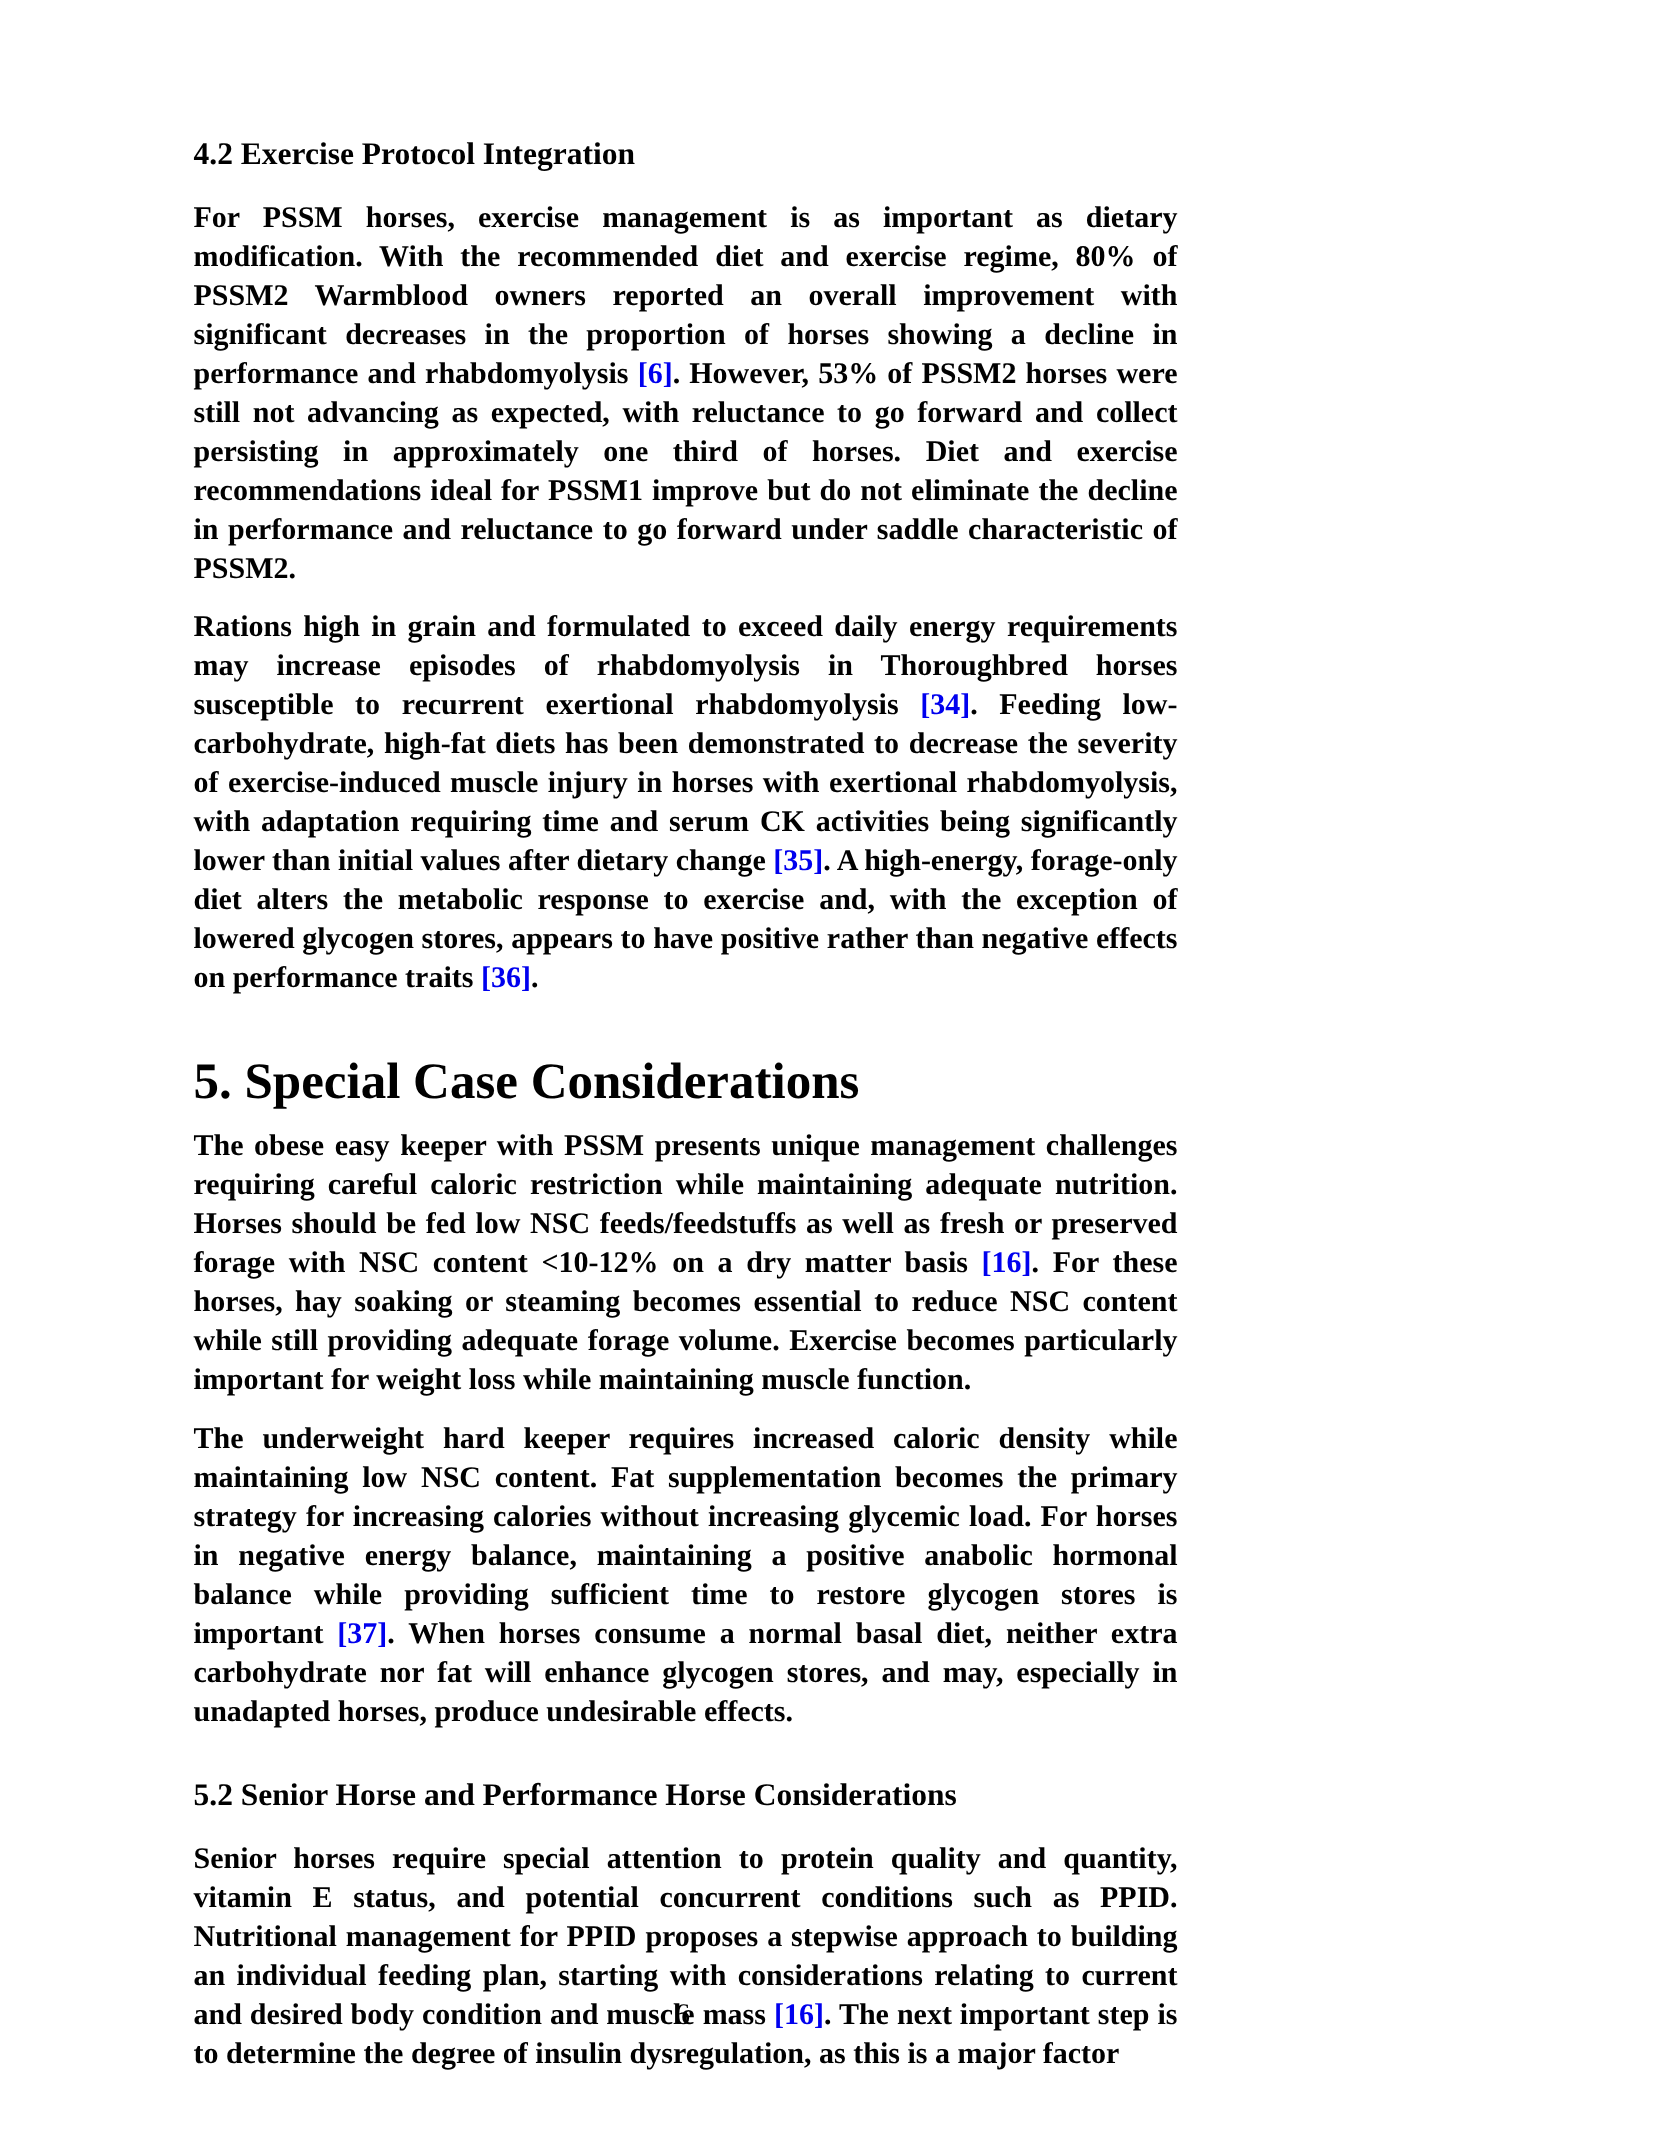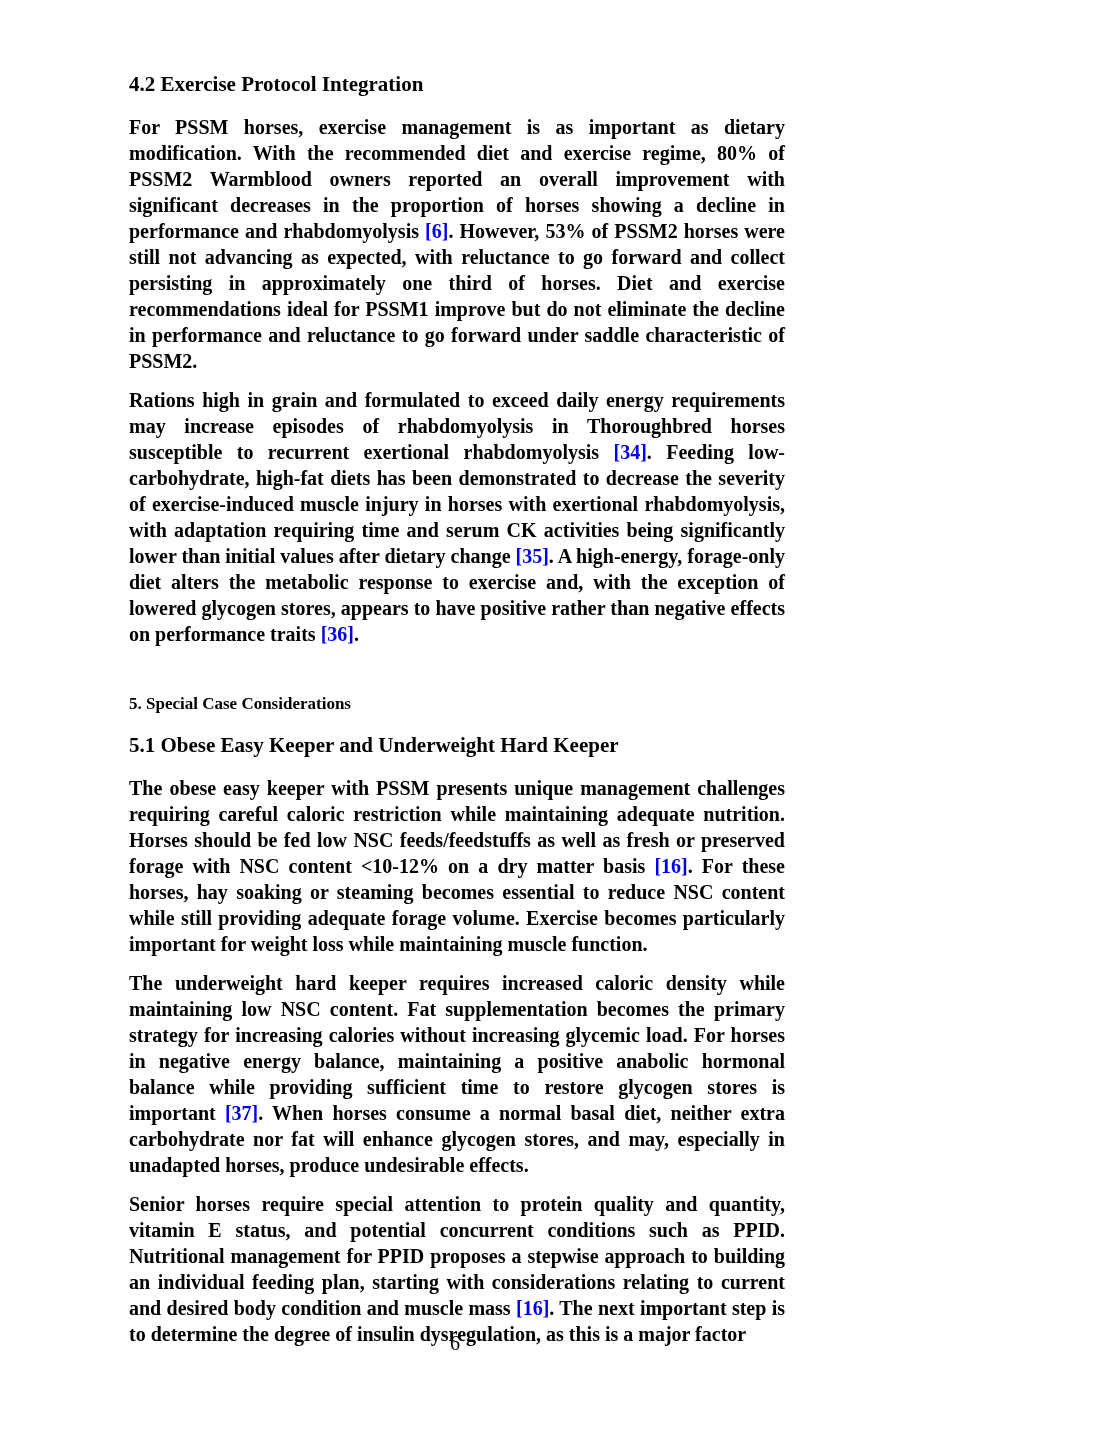--- a/index.html
+++ b/index.html
@@ -11,41 +11,41 @@
   html, body { background: var(--page-bg); }
   .page {
     position: relative;
     width: 910px;
     height: 1430px;
     background: var(--page-bg);
     color: var(--text-color);
     font-family: "Liberation Serif", "DejaVu Serif", serif;
     font-size: 20px;
     line-height: 26px;
-    padding: 72px 125px 0 129px;
+    padding: 90px 125px 0 129px;
     overflow: hidden;
   }
   p.para {
     text-align: justify;
     margin: 0 0 13px 0;
     hyphens: auto;
     -webkit-hyphens: auto;
     text-justify: inter-word;
     font-weight: bold;
   }
   h3.subsection {
     font-size: 21px;
     line-height: 25px;
     font-weight: bold;
     margin: 14px 0 17px 0;
   }
   h3.subsection.first { margin-top: 0; }
   h3.subsection.spaced { margin-top: 30px; }
   h2.section {
-    font-size: 17px;
+    font-size: 34px;
     line-height: 30px;
     font-weight: bold;
     margin: 42px 0 14px 0;
   }
   .cite {
     color: var(--cite-color);
     text-decoration: none;
     cursor: pointer;
   }
   .page-footer {
@@ -64,24 +64,24 @@
 <div class="page">
 
   <h3 class="subsection first">4.2 Exercise Protocol Integration</h3>
 
   <p class="para">For PSSM horses, exercise management is as important as dietary modification. With the recommended diet and exercise regime, 80% of PSSM2 Warmblood owners reported an overall improvement with significant decreases in the proportion of horses showing a decline in performance and rhabdomyolysis <a class="cite">[6]</a>. However, 53% of PSSM2 horses were still not advancing as expected, with reluctance to go forward and collect persisting in approximately one third of horses. Diet and exercise recommendations ideal for PSSM1 improve but do not eliminate the decline in performance and reluctance to go forward under saddle characteristic of PSSM2.</p>
 
   <p class="para">Rations high in grain and formulated to exceed daily energy requirements may increase episodes of rhabdomyolysis in Thoroughbred horses susceptible to recurrent exertional rhabdomyolysis <a class="cite">[34]</a>. Feeding low-carbohydrate, high-fat diets has been demonstrated to decrease the severity of exercise-induced muscle injury in horses with exertional rhabdomyolysis, with adaptation requiring time and serum CK activities being significantly lower than initial values after dietary change <a class="cite">[35]</a>. A high-energy, forage-only diet alters the metabolic response to exercise and, with the exception of lowered glycogen stores, appears to have positive rather than negative effects on performance traits <a class="cite">[36]</a>.</p>
 
   <h2 class="section">5. Special Case Considerations</h2>
 
-  <h3 class="subsection">5.1 Obese Easy Keeper and Underweight Hard Keeper</h3>
 
   <p class="para">The obese easy keeper with PSSM presents unique management challenges requiring careful caloric restriction while maintaining adequate nutrition. Horses should be fed low NSC feeds/feedstuffs as well as fresh or preserved forage with NSC content &lt;10-12% on a dry matter basis <a class="cite">[16]</a>. For these horses, hay soaking or steaming becomes essential to reduce NSC content while still providing adequate forage volume. Exercise becomes particularly important for weight loss while maintaining muscle function.</p>
 
   <p class="para">The underweight hard keeper requires increased caloric density while maintaining low NSC content. Fat supplementation becomes the primary strategy for increasing calories without increasing glycemic load. For horses in negative energy balance, maintaining a positive anabolic hormonal balance while providing sufficient time to restore glycogen stores is important <a class="cite">[37]</a>. When horses consume a normal basal diet, neither extra carbohydrate nor fat will enhance glycogen stores, and may, especially in unadapted horses, produce undesirable effects.</p>
 
+  <h3 class="subsection spaced">5.2 Senior Horse and Performance Horse Considerations</h3>
 
   <p class="para">Senior horses require special attention to protein quality and quantity, vitamin E status, and potential concurrent conditions such as PPID. Nutritional management for PPID proposes a stepwise approach to building an individual feeding plan, starting with considerations relating to current and desired body condition and muscle mass <a class="cite">[16]</a>. The next important step is to determine the degree of insulin dysregulation, as this is a major factor</p>
 
   <div class="page-footer">6</div>
 
 </div>
 
 </body></html>

